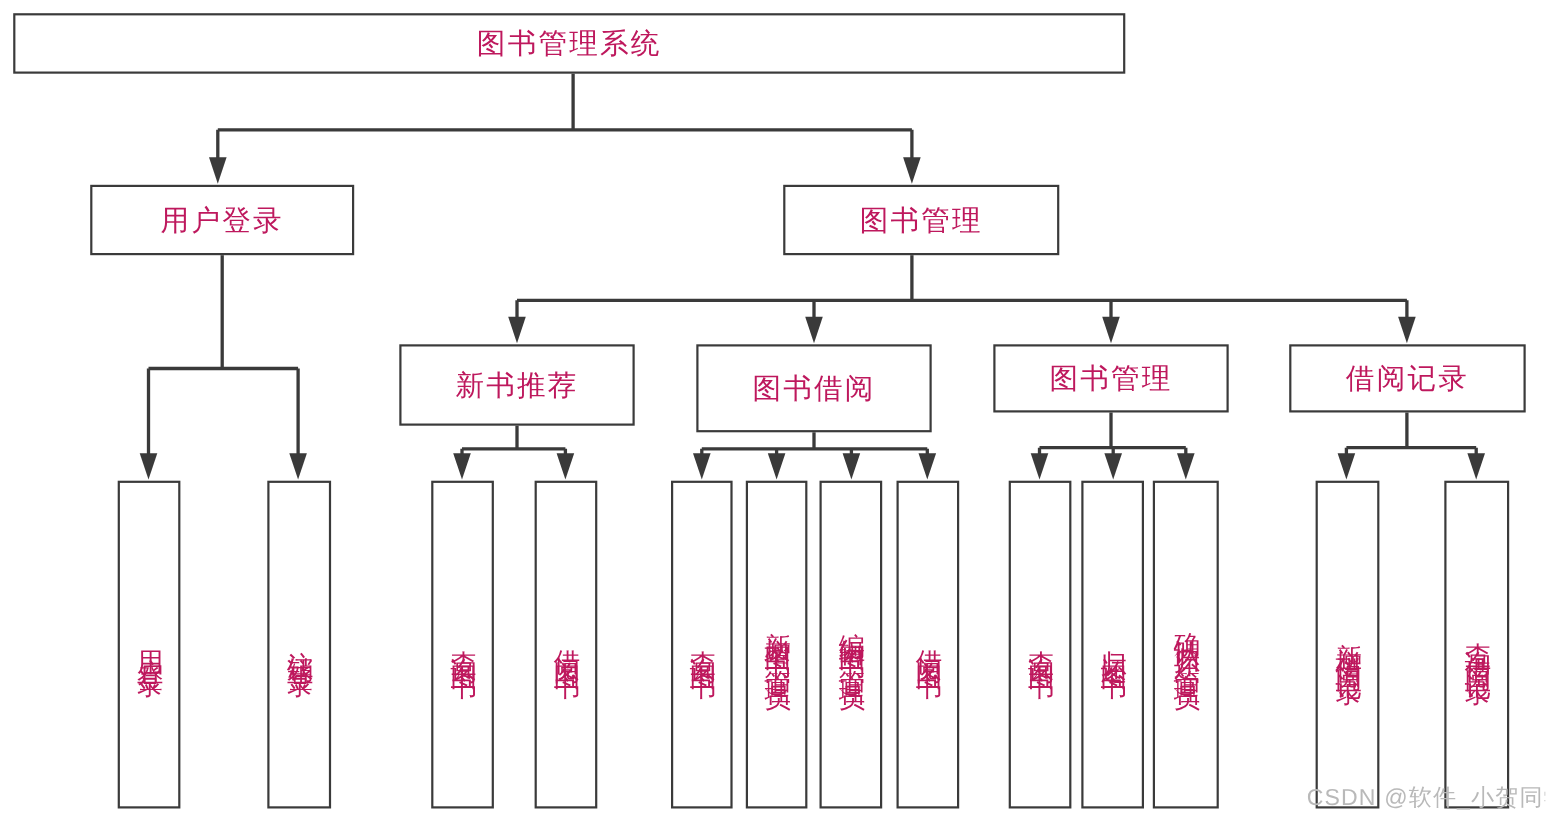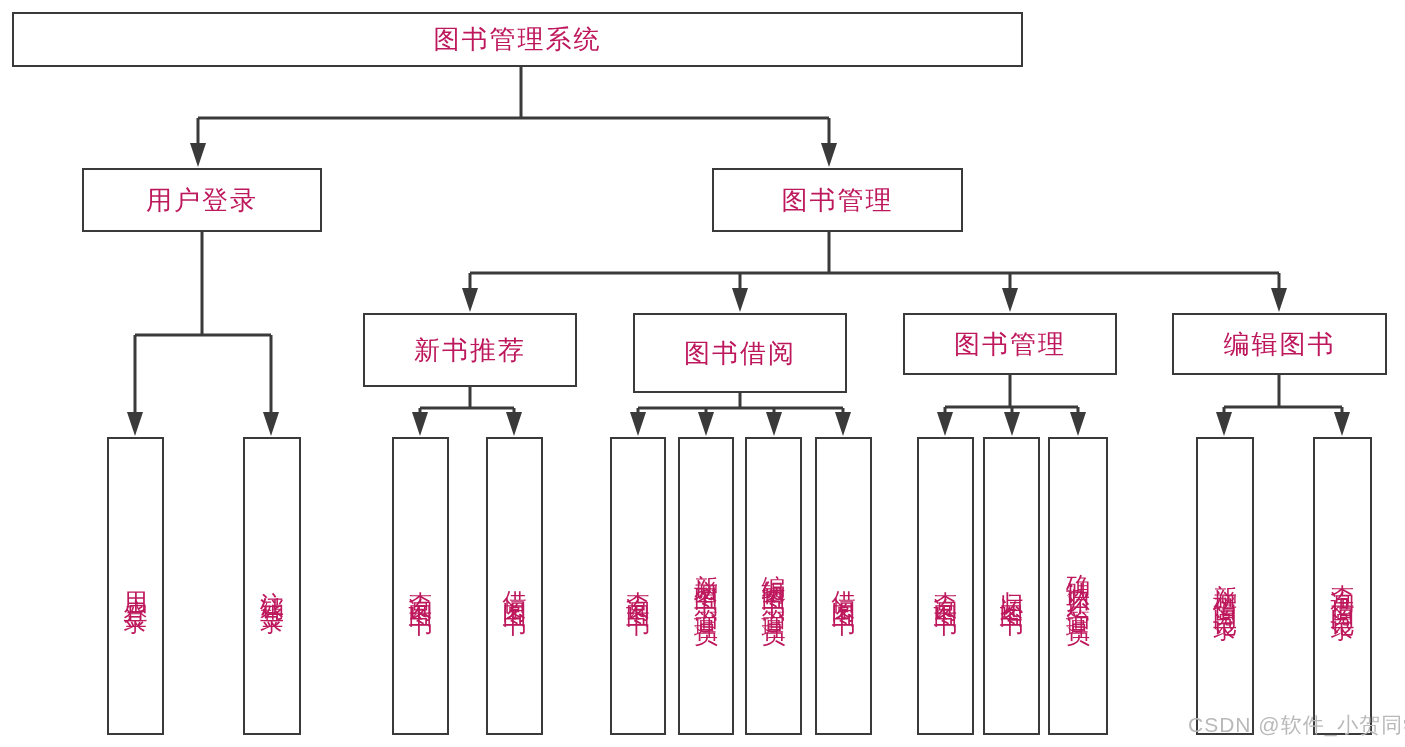--- a/index.html
+++ b/index.html
@@ -88,21 +88,21 @@
   </svg>
 
   <div class="node h" style="left:12px;top:12px;width:1011px;height:55px;">图书管理系统</div>
 
   <div class="node h" style="left:82px;top:168px;width:240px;height:64px;">用户登录</div>
   <div class="node h" style="left:712px;top:168px;width:251px;height:64px;">图书管理</div>
 
   <div class="node h" style="left:363px;top:313px;width:214px;height:74px;">新书推荐</div>
   <div class="node h" style="left:633px;top:313px;width:214px;height:80px;">图书借阅</div>
   <div class="node h" style="left:903px;top:313px;width:214px;height:62px;">图书管理</div>
-  <div class="node h" style="left:1172px;top:313px;width:215px;height:62px;">编辑图书</div>
+  <div class="node h" style="left:1172px;top:313px;width:215px;height:62px;">借阅记录</div>
 
   <div class="node v" style="left:107px;top:437px;width:57px;height:298px;">用户登录</div>
   <div class="node v" style="left:243px;top:437px;width:58px;height:298px;">注销登录</div>
 
   <div class="node v" style="left:392px;top:437px;width:57px;height:298px;">查询图书</div>
   <div class="node v" style="left:486px;top:437px;width:57px;height:298px;">借阅图书</div>
 
   <div class="node v" style="left:610px;top:437px;width:56px;height:298px;">查询图书</div>
   <div class="node v" style="left:678px;top:437px;width:56px;height:298px;">新增图书（管理员）</div>
   <div class="node v" style="left:745px;top:437px;width:57px;height:298px;">编辑图书（管理员）</div>

